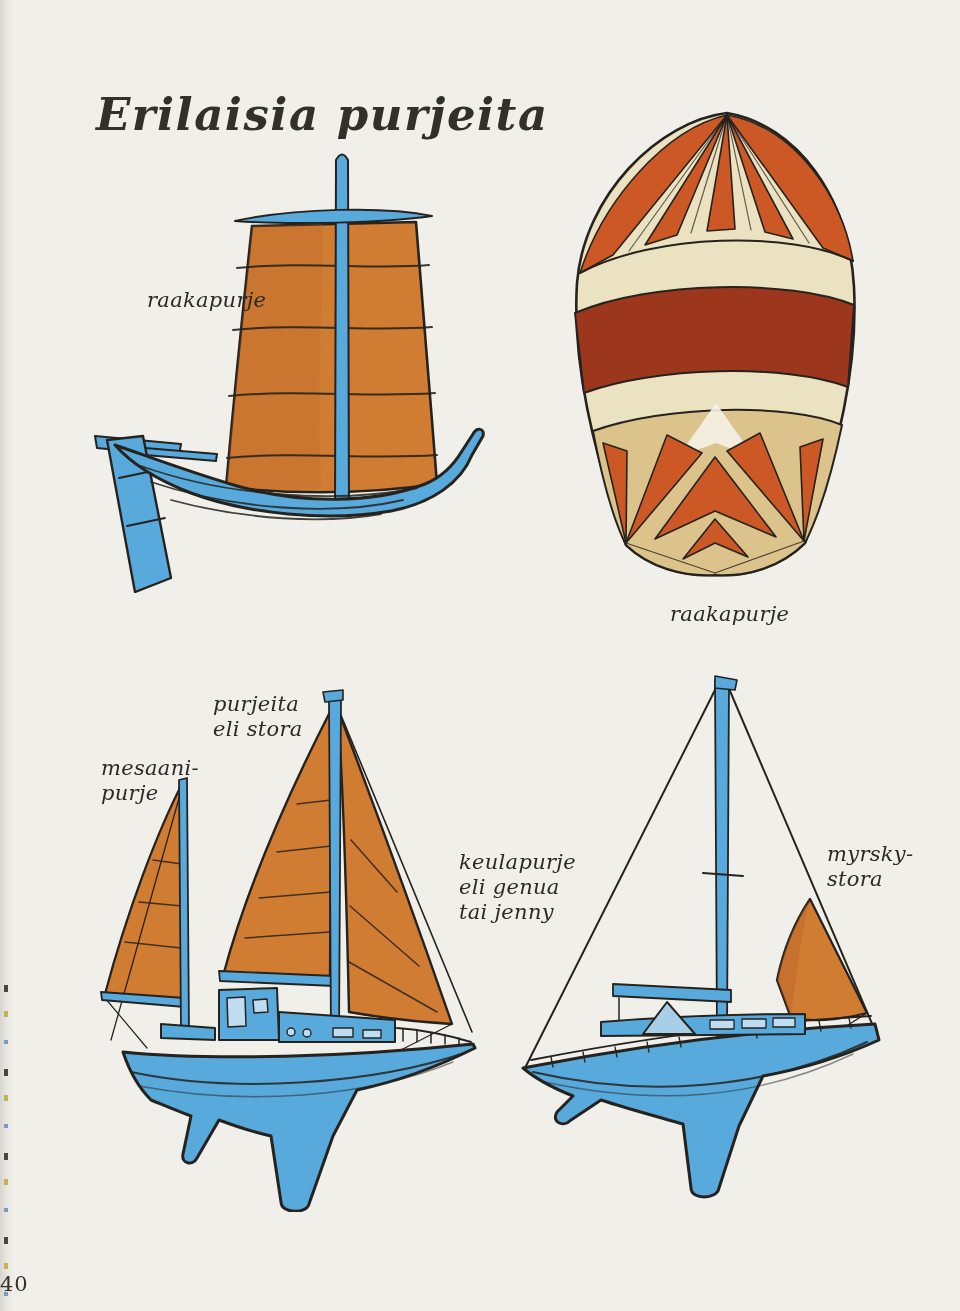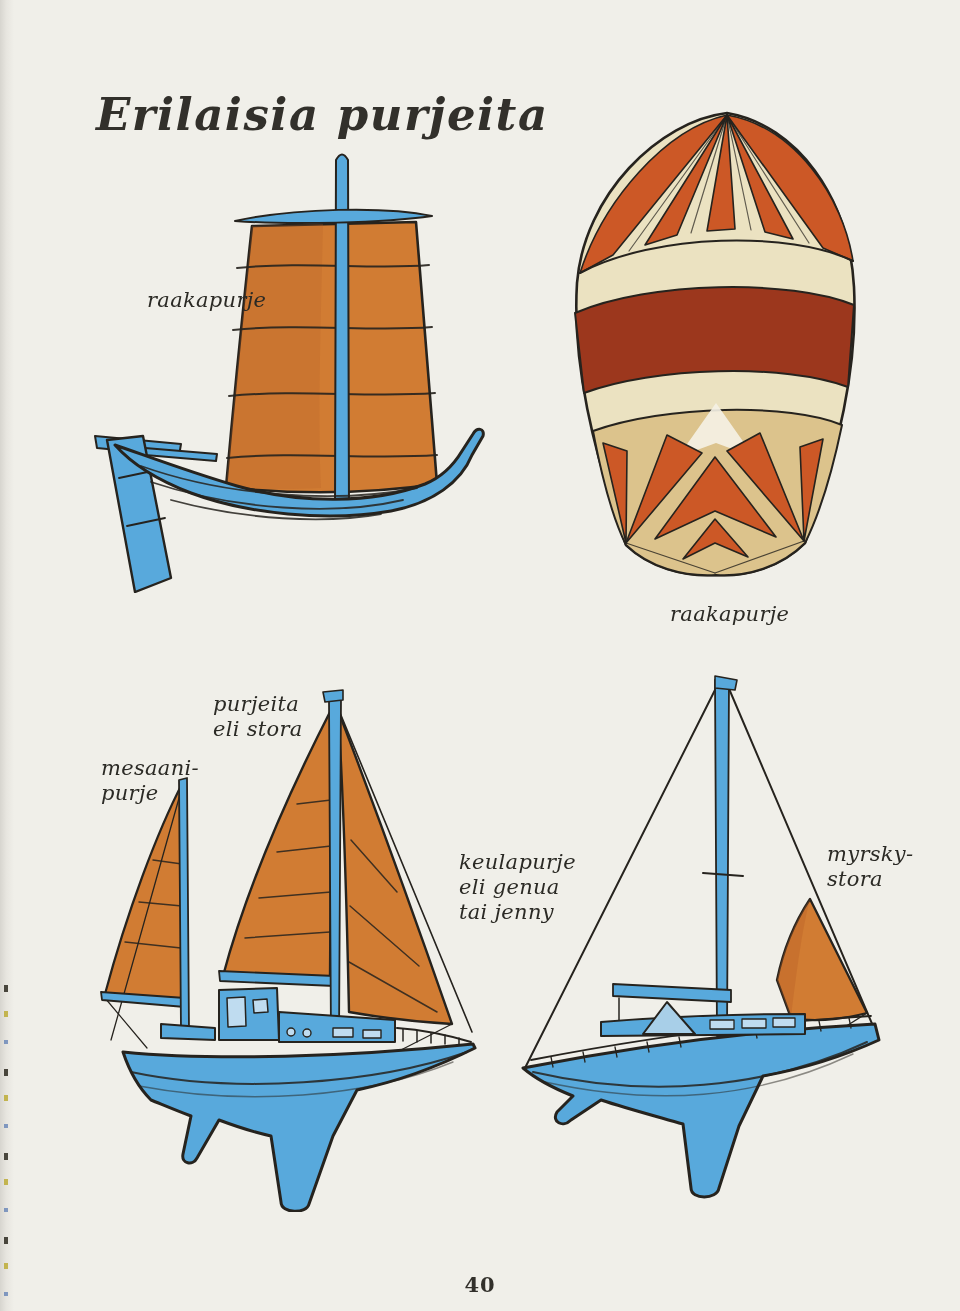--- a/index.html
+++ b/index.html
@@ -43,22 +43,22 @@
     position:absolute;font-style:italic;font-size:21px;line-height:25px;
     color:var(--label-ink);white-space:pre-line;letter-spacing:.3px;
   }
   .lbl-raakapurje{left:147px;top:288px;}
   .lbl-spinaakkeri{left:670px;top:602px;}
   .lbl-isopurje{left:213px;top:692px;}
   .lbl-mesaanipurje{left:101px;top:756px;}
   .lbl-keulapurje{left:459px;top:850px;}
   .lbl-myrskyfokka{left:827px;top:842px;}
   .page-number{
-    position:absolute;left:0;top:1272px;width:100%;text-align:center;
-    font-size:21px;font-weight:700;letter-spacing:1px;color:var(--ink);
+    position:absolute;left:0;top:1272px;width:100%;text-align:left;
+    font-size:21px;font-weight:400;letter-spacing:1px;color:var(--ink);
   }
   .illo{position:absolute;}
   .illo-raaka{left:85px;top:148px;}
   .illo-spin{left:555px;top:105px;}
   .illo-ketch{left:95px;top:680px;}
   .illo-sloop{left:505px;top:668px;}
   svg .ol{stroke:var(--outline);stroke-linejoin:round;stroke-linecap:round;}
 </style>
 </head>
 <body>

